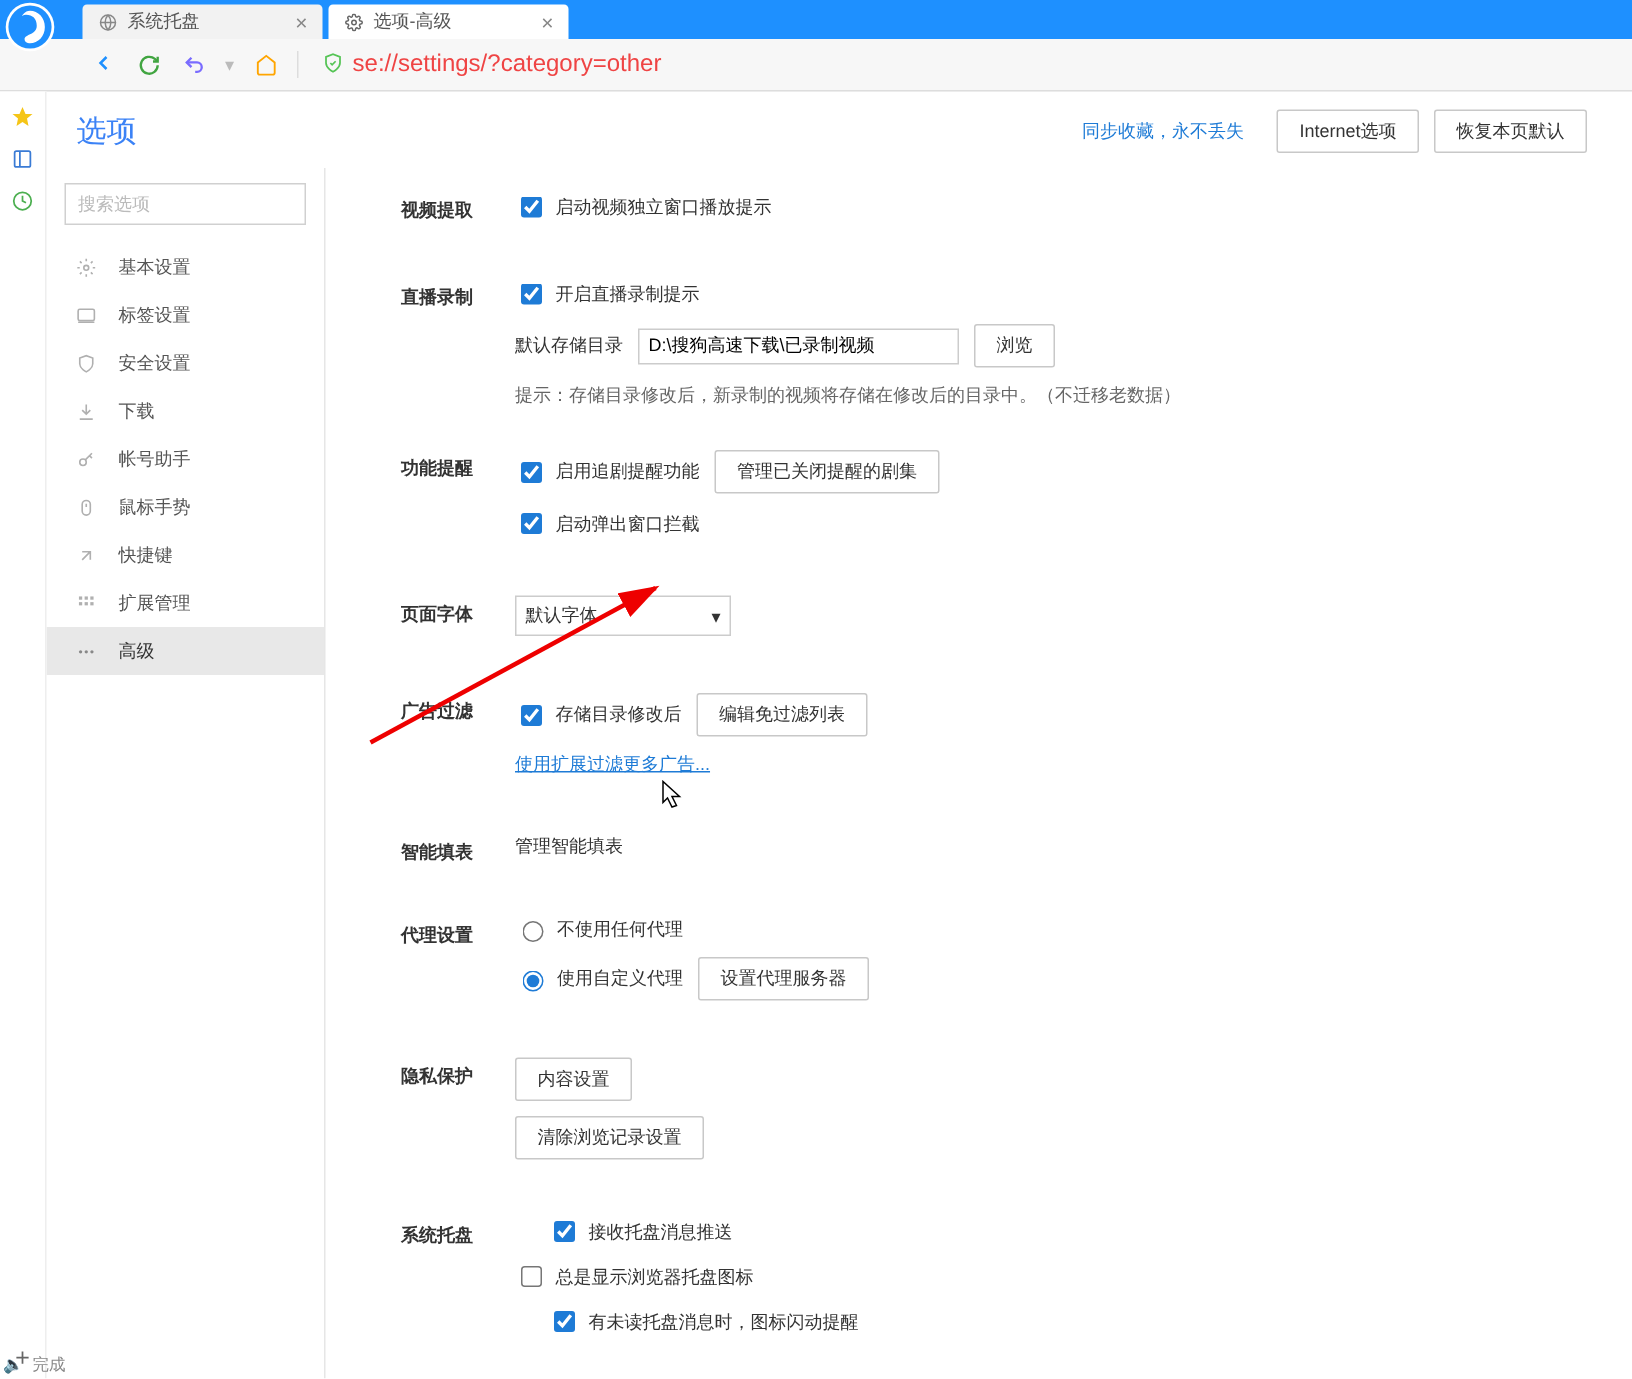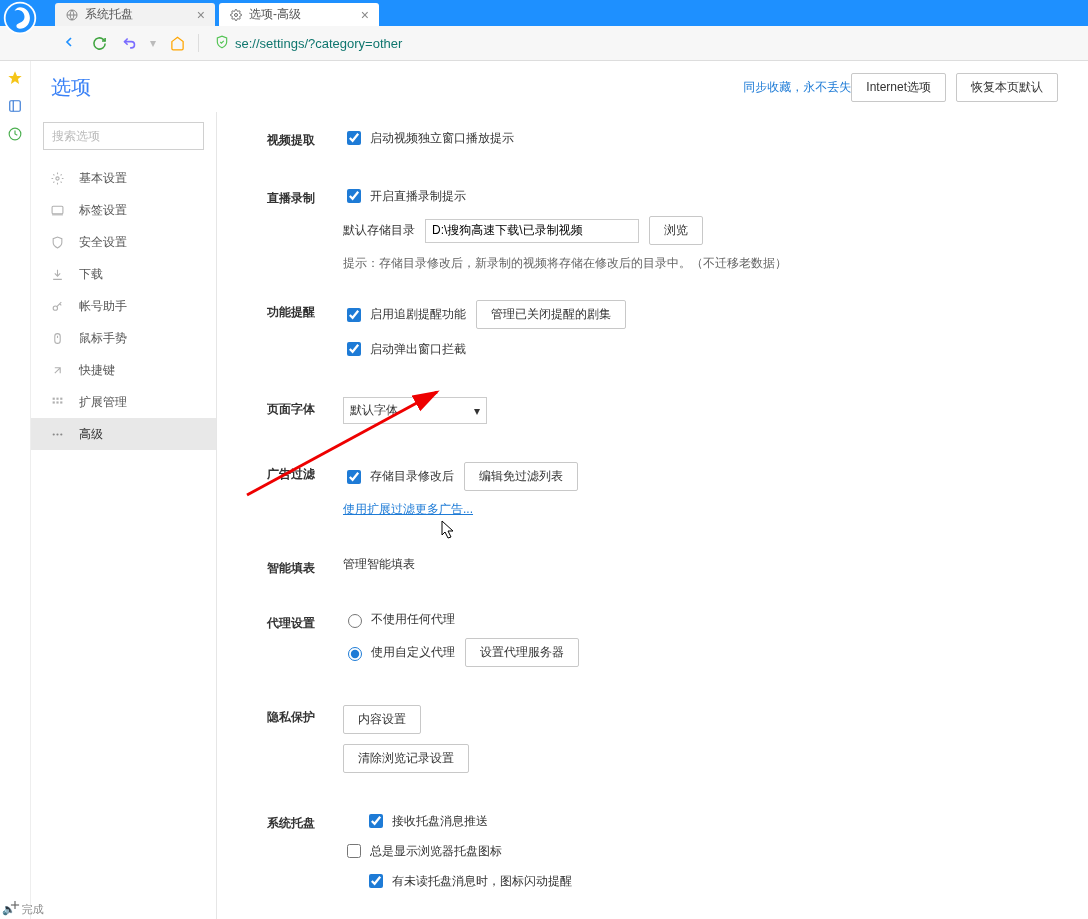--- a/index.html
+++ b/index.html
@@ -12,32 +12,32 @@
   .tab .close{margin-left:auto;color:#888;font-size:14px;line-height:1;}
   .tab.inactive{background:#f2f2f2;}
   .navbar{height:34px;background:#f7f7f7;border-bottom:1px solid #ddd;display:flex;align-items:center;padding-left:60px;gap:12px;}
   .nav-icon{width:18px;height:18px;display:flex;align-items:center;justify-content:center;color:#888;}
   .nav-icon.back{transform:translateY(-1px);}
   .nav-icon.refresh{color:#41a541;}
   .nav-icon.undo{color:#7a6cff;}
   .nav-icon.home{color:#ffa500;}
   .url-box{flex:0 0 auto;display:flex;align-items:center;gap:6px;margin-left:4px;}
   .shield{color:#55c455;}
-  .url{color:#0f766e;font-size:13px;}
+  .url{color:#ef4444;font-size:16px;}
   .body{display:flex;height:calc(919px - 26px - 34px);}
   .left-rail{width:30px;background:#fff;border-right:1px solid #eee;display:flex;flex-direction:column;align-items:center;padding-top:8px;gap:10px;}
   .left-rail .ic{width:18px;height:18px;display:flex;align-items:center;justify-content:center;}
   .star-ic{color:#f5c518;}
   .book-ic{color:#3a7bd5;}
   .clock-ic{color:#4caf50;}
   .plus-ic{margin-top:auto;margin-bottom:6px;color:#666;}
   .content{flex:1;display:flex;flex-direction:column;}
   .header{display:flex;align-items:center;padding:12px 30px 10px 20px;}
   .header h1{font-size:20px;font-weight:400;margin:0;flex:1;color:#3b82f6;}
-  .sync-link{color:#1e7bd6;cursor:pointer;font-family:Liberation Serif, serif;}
+  .sync-link{color:#1e7bd6;margin-right:22px;cursor:pointer;font-family:Liberation Serif, serif;}
   .btn{border:1px solid #c8c8c8;background:#fff;padding:5px 14px;font-size:12px;color:#333;cursor:pointer;border-radius:2px;}
   .btn + .btn{margin-left:10px;}
   .main{display:flex;flex:1;overflow:hidden;}
   .sidebar{width:185px;border-right:1px solid #e6e6e6;padding:10px 0;}
   .search-box{margin:0 12px 12px 12px;}
   .search-box input{width:100%;box-sizing:border-box;border:1px solid #d0d0d0;padding:6px 8px;font-size:12px;color:#333;}
   .search-box input::placeholder{color:#bbb;}
   .side-list{list-style:none;margin:0;padding:0;}
   .side-list li{display:flex;align-items:center;height:32px;padding:0 12px 0 18px;color:#555;gap:14px;cursor:pointer;}
   .side-list li .sic{width:16px;height:16px;display:flex;align-items:center;justify-content:center;color:#b0b0b0;}

